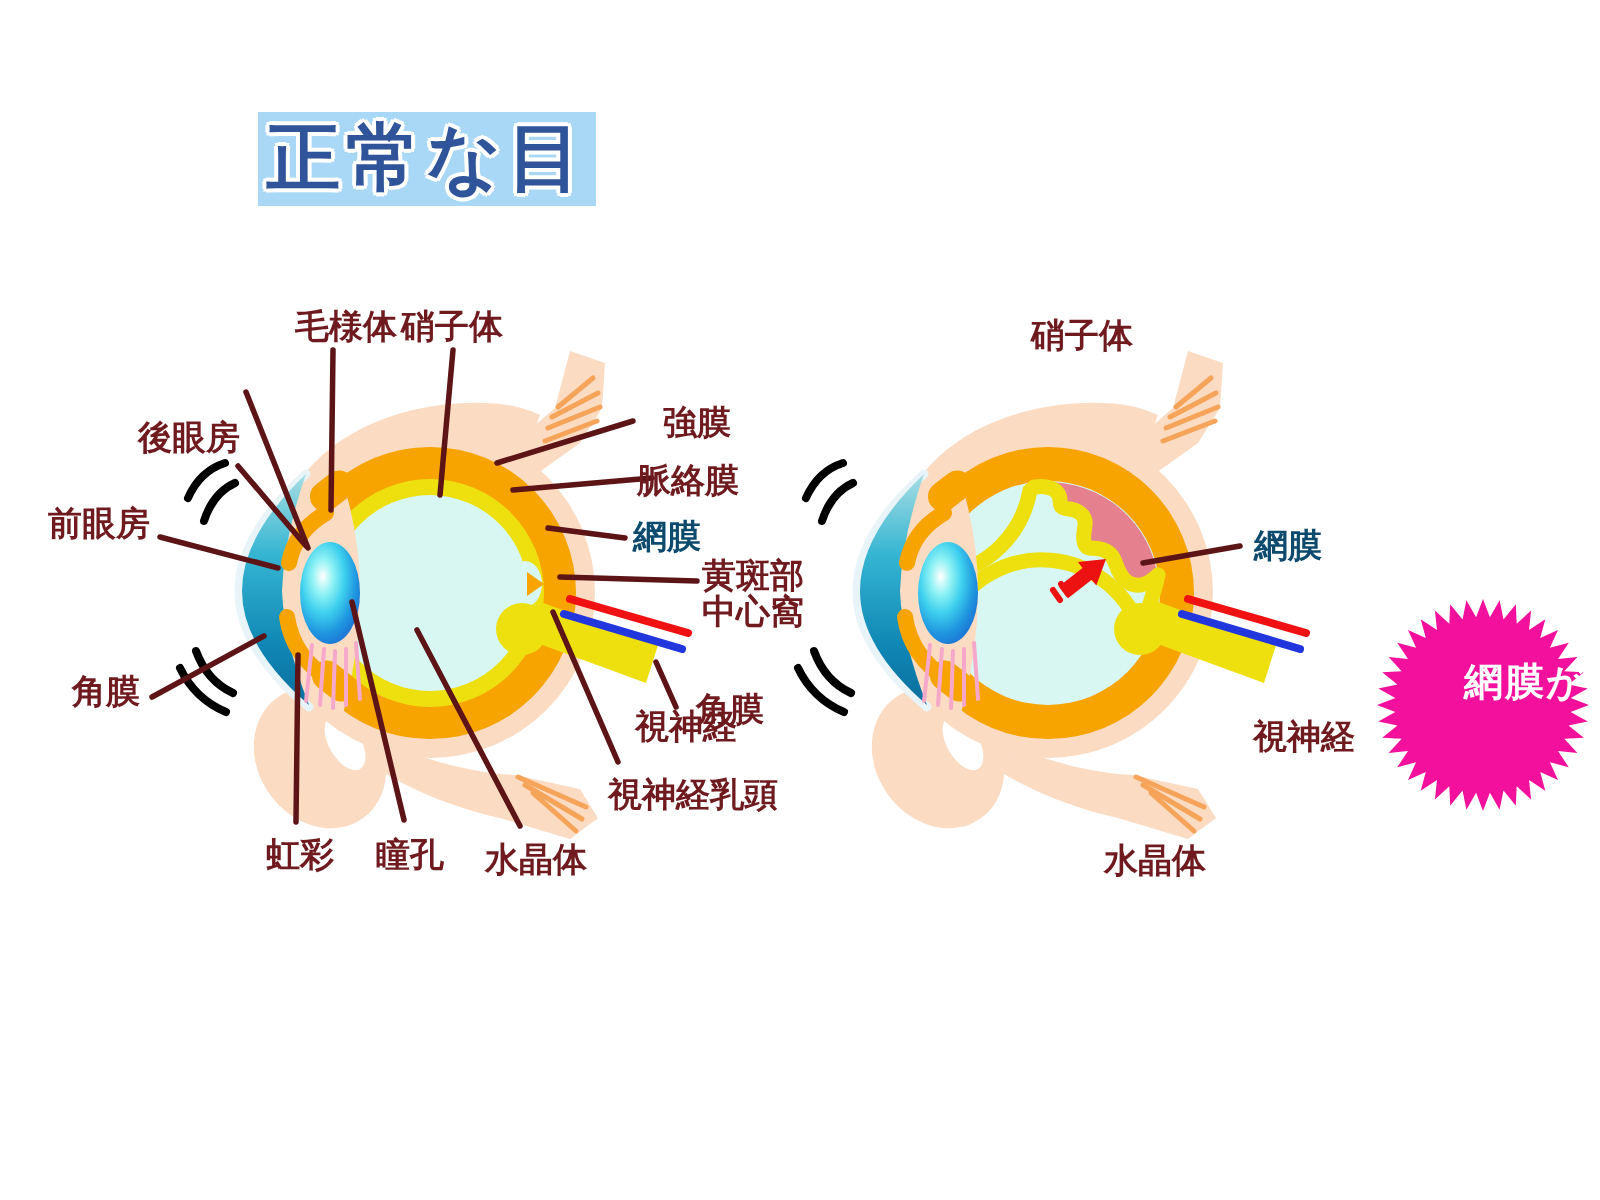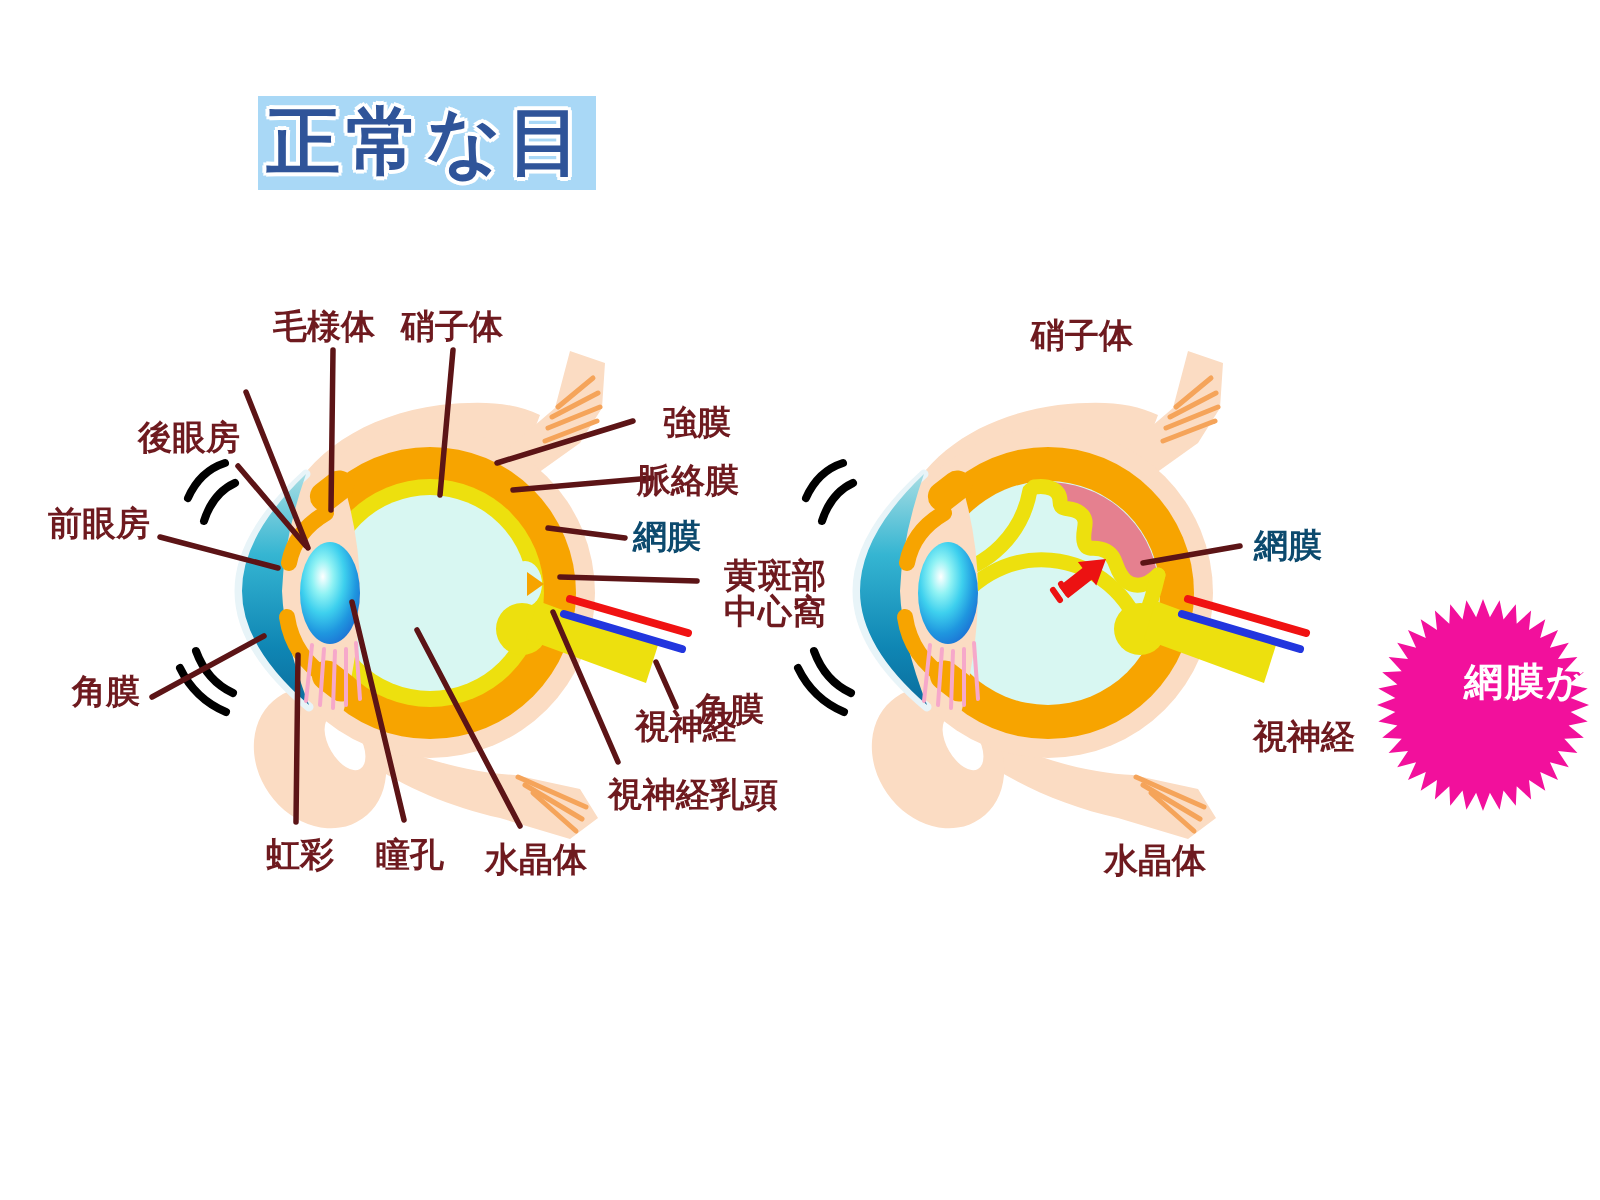--- a/index.html
+++ b/index.html
@@ -2,27 +2,27 @@
 <html><head>
 <meta charset="utf-8">
 <style>
   html,body{margin:0;padding:0;background:#ffffff;}
   #stage{position:relative;width:1600px;height:1200px;background:#ffffff;overflow:hidden;
          font-family:"Liberation Sans","DejaVu Sans",sans-serif;}
   #art{position:absolute;left:0;top:0;}
   .title{position:absolute;background:#A9D8F6;color:#2F5499;font-weight:700;font-size:74px;
          letter-spacing:6px;display:flex;align-items:center;justify-content:center;
          text-shadow:-3px -3px 0 #fff,3px -3px 0 #fff,-3px 3px 0 #fff,3px 3px 0 #fff,
-                     0 -4px 0 #fff,0 4px 0 #fff,-4px 0 0 #fff,4px 0 0 #fff;}
+                     0 -4px 0 #fff,0 4px 0 #fff,-4px 0 0 #fff,4px 0 0 #fff;margin-top:16px;}
   #title-left{left:258px;top:96px;width:338px;height:94px;}
   #title-right{left:934px;top:96px;width:354px;height:94px;}
   .lbl{position:absolute;transform:translate(-50%,-50%);font-size:34px;font-weight:600;
        color:#6E1A1F;white-space:nowrap;line-height:1.05;}
   .lbl.red{color:#0c4a6e;}
-  .lbl.block{transform:none;text-align:left;margin-left:22px;}
+  .lbl.block{transform:none;text-align:left;}
   .lbl.block span{display:block;}
   .callout-line{position:absolute;transform:translate(-50%,-50%);color:#ffffff;font-size:39px;
        font-weight:600;white-space:nowrap;letter-spacing:2px;}
 </style>
 </head>
 <body>
 
 <div id="stage">
 
 <svg id="art" width="1600" height="1200" viewBox="0 0 1600 1200">
@@ -156,21 +156,21 @@
     <path d="M 1143,563 L 1240,546"></path>
   </g>
 
   <g transform="translate(1373,595)">
     <polygon id="starburst-poly" points="216.0,110.0 197.7,116.9 214.7,126.6 195.6,130.5 210.8,142.8 191.3,143.7 204.4,158.1 185.0,156.0 195.8,172.3 176.9,167.2 185.0,185.0 167.2,176.9 172.3,195.8 156.0,185.0 158.1,204.4 143.7,191.3 142.8,210.8 130.5,195.6 126.6,214.7 116.9,197.7 110.0,216.0 103.1,197.7 93.4,214.7 89.5,195.6 77.2,210.8 76.3,191.3 61.9,204.4 64.0,185.0 47.7,195.8 52.8,176.9 35.0,185.0 43.1,167.2 24.2,172.3 35.0,156.0 15.6,158.1 28.7,143.7 9.2,142.8 24.4,130.5 5.3,126.6 22.3,116.9 4.0,110.0 22.3,103.1 5.3,93.4 24.4,89.5 9.2,77.2 28.7,76.3 15.6,61.9 35.0,64.0 24.2,47.7 43.1,52.8 35.0,35.0 52.8,43.1 47.7,24.2 64.0,35.0 61.9,15.6 76.3,28.7 77.2,9.2 89.5,24.4 93.4,5.3 103.1,22.3 110.0,4.0 116.9,22.3 126.6,5.3 130.5,24.4 142.8,9.2 143.7,28.7 158.1,15.6 156.0,35.0 172.3,24.2 167.2,43.1 185.0,35.0 176.9,52.8 195.8,47.7 185.0,64.0 204.4,61.9 191.3,76.3 210.8,77.2 195.6,89.5 214.7,93.4 197.7,103.1" fill="#F2109C"></polygon>
   </g>
 </svg>
 
 <div id="title-left" class="title">正常な目</div>
 
-<div class="lbl" style="left:324px;top:327px">毛様体</div>
+<div class="lbl" style="left:346px;top:327px">毛様体</div>
 <div class="lbl" style="left:452px;top:327px">硝子体</div>
 <div class="lbl" style="left:189px;top:438px">後眼房</div>
 <div class="lbl" style="left:99px;top:524px">前眼房</div>
 <div class="lbl" style="left:106px;top:692px">角膜</div>
 <div class="lbl" style="left:697px;top:423px">強膜</div>
 <div class="lbl" style="left:688px;top:481px">脈絡膜</div>
 <div class="lbl red" style="left:667px;top:537px">網膜</div>
 <div class="lbl block" style="left:702px;top:558px">
   <span>黄斑部</span>
   <span>中心窩</span>

